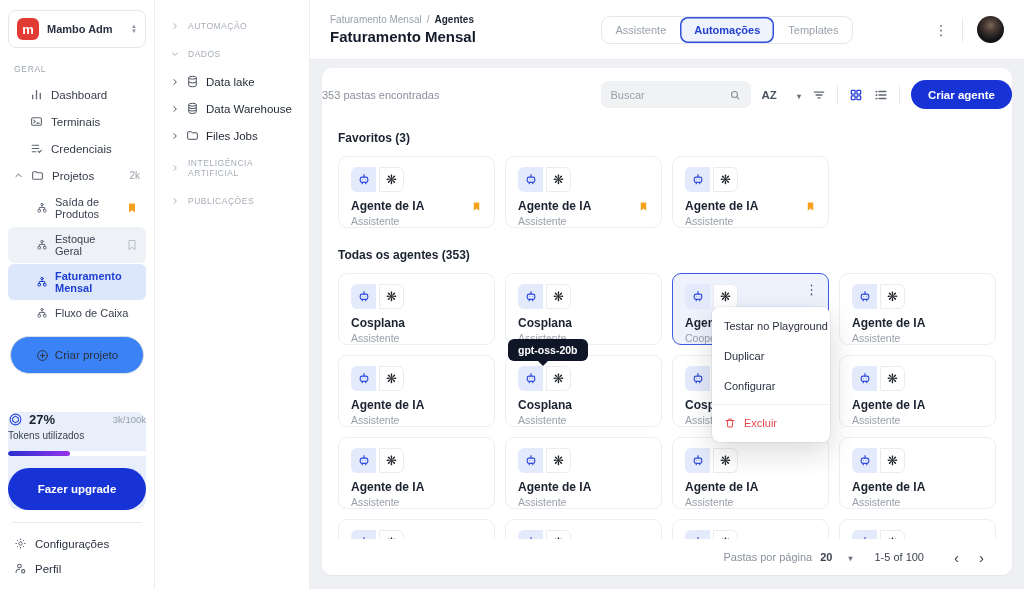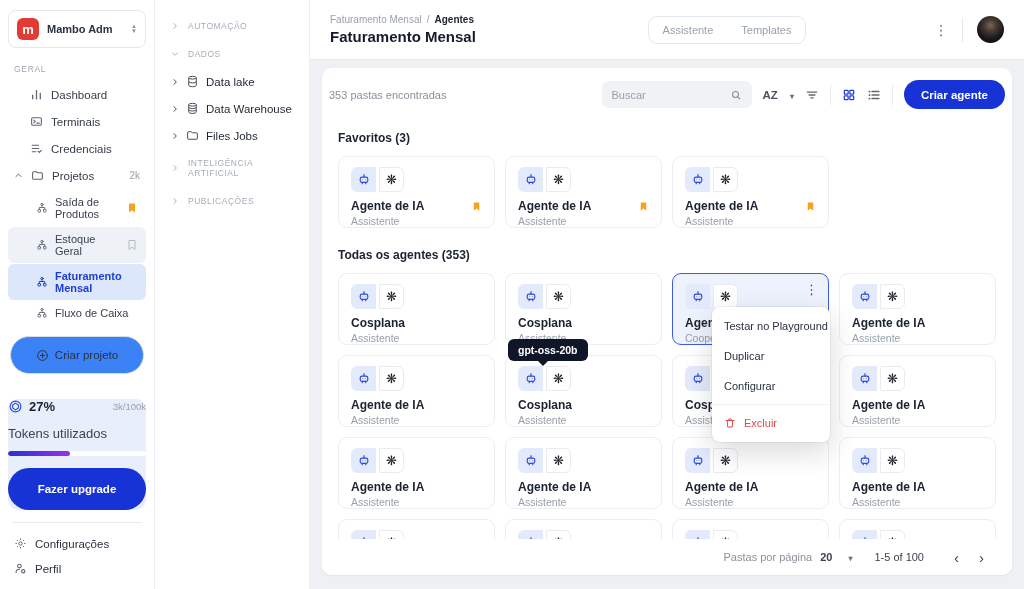--- a/index.html
+++ b/index.html
@@ -27,21 +27,21 @@
   .project-item.hover { background:#eef1f6; }
   .project-item.active { background:#dce7fb; color:#1d3fd2; font-weight:600; }
   .project-item.active .picon { color:#1d3fd2; }
   .bm { margin-left:auto; display:flex; }
   .create-project { margin:10px 2px 0; border:1px solid #d9dde4; border-radius:999px; height:38px; display:flex; align-items:center; justify-content:center; gap:6px; font-size:11.5px; color:#2a3140; background:#3b82f6; cursor:pointer; }
   .spacer { flex:1; }
   .usage-card { background:#e8effb; border-radius:10px; margin-bottom:10px; }
   .usage-top { display:flex; align-items:center; gap:6px; }
   .usage-pct { font-size:13px; font-weight:bold; color:#1b2230; }
   .usage-quota { margin-left:auto; font-size:9.5px; color:#98a0ac; }
-  .usage-caption { font-size:13px; color:#3c4350; margin-top:12px; }
+  .usage-caption { font-size:10px; color:#3c4350; margin-top:3px; }
   .progress { height:5px; background:#fff; border-radius:99px; margin-top:10px; overflow:hidden; }
   .progress-fill { height:100%; background:linear-gradient(90deg,#2a2fd0,#9333ea); border-radius:99px; }
   .upgrade-btn { margin-top:12px; width:100%; background:#1733d6; color:#fff; border:0; border-radius:999px; height:42px; font-size:11.5px; font-weight:600; font-family:inherit; cursor:pointer; }
   .sidebar-divider { border-top:1px solid #e8eaee; margin:2px 4px 8px; }
   .footer-item { display:flex; gap:8px; align-items:center; padding:6px; font-size:11.5px; color:#2a3140; border-radius:6px; }
   .footer-item .nicon { color:#5f6672; display:flex; }
 
   
   .tree { width:155px; background:#fff; border-right:1px solid #eceef2; padding:12px 10px; display:flex; flex-direction:column; flex-shrink:0; }
   .tree-group { display:flex; align-items:center; gap:9px; padding:9px 6px; font-size:8.5px; color:#a6adb7; letter-spacing:.06em; }
@@ -59,27 +59,27 @@
   .page-title { font-size:15px; font-weight:bold; color:#141b2b; }
   .tabs { display:flex; border:1px solid #e4e7ec; border-radius:9px; background:#fff; margin:0 auto; }
   .tab { padding:7px 14px; font-size:11px; color:#9aa1ab; border-radius:8px; cursor:pointer; background:none; border:0; font-family:inherit; }
   .tab.active { color:#2440cf; font-weight:600; background:#eef3fe; box-shadow:inset 0 0 0 1.5px #3050d8; }
   .topbar-right { display:flex; align-items:center; gap:14px; min-width:90px; justify-content:flex-end; }
   .kebab-top { color:#5f6672; font-size:14px; line-height:1; cursor:pointer; }
   .vline { width:1px; height:24px; background:#e7e9ed; }
   .avatar { width:27px; height:27px; border-radius:50%; background:radial-gradient(circle at 50% 35%, #7a6656 0%, #4a3b33 26%, #17171a 62%, #0a0a0c 100%); cursor:pointer; }
 
   .content-card { margin:8px 12px 14px; background:#fff; border-radius:10px; flex:1; display:flex; flex-direction:column; overflow:hidden; box-shadow:0 1px 2px rgba(16,24,40,.05); }
-  .toolbar { display:flex; align-items:center; padding:12px 7px; gap:11px; flex-shrink:0; }
+  .toolbar { display:flex; align-items:center; padding:12px 0; gap:11px; flex-shrink:0; }
   .result-count { font-size:11px; color:#8a919c; margin-right:auto; }
   .search-box { width:150px; height:27px; background:#f1f2f4; border-radius:7px; display:flex; align-items:center; padding:0 10px; gap:8px; }
   .search-box input { border:0; background:none; outline:none; font-size:11px; color:#333; width:100%; font-family:inherit; }
   .search-box input::placeholder { color:#9aa1ab; }
   .search-box .sicon { color:#8a919c; display:flex; }
-  .sort-btn { display:flex; align-items:flex-end; gap:12px; font-size:11.5px; font-weight:600; color:#4a5160; cursor:pointer; }
+  .sort-btn { display:flex; align-items:flex-end; gap:20px; font-size:11.5px; font-weight:600; color:#4a5160; cursor:pointer; }
   .caret-sm { font-size:8px; color:#6b7280; }
   .icon-btn { display:flex; align-items:center; color:#5f6672; cursor:pointer; }
   .icon-btn.on { color:#2440d6; }
   .vdiv { width:1px; height:20px; background:#e7e9ed; }
   .create-btn { background:#1733d6; color:#fff; border:0; border-radius:999px; height:29px; padding:0 17px; font-size:11.5px; font-weight:600; font-family:inherit; cursor:pointer; }
 
   .scroll-area { flex:1; overflow:hidden; padding:0 16px; }
   .section-title { font-size:12px; font-weight:bold; color:#1b2230; margin:10px 0 11px; }
   .section-title.second { margin-top:20px; }
   .cards-grid { display:grid; grid-template-columns:repeat(4,1fr); gap:10px; }
@@ -362,20 +362,21 @@
       <div class="bc-block">
         <div class="breadcrumb">
           <span>Faturamento Mensal</span>
           <span>/</span>
           <span class="bc-current">Agentes</span>
         </div>
         <div class="page-title">Faturamento Mensal</div>
       </div>
       <div class="tabs">
         <button class="tab">Assistente</button>
+        <button class="tab active">Automações</button>
         <button class="tab">Templates</button>
       </div>
       <div class="topbar-right">
         <span class="kebab-top">⋮</span>
         <span class="vline"></span>
         <span class="avatar"></span>
       </div>
     </div>
 
     <div class="content-card">

